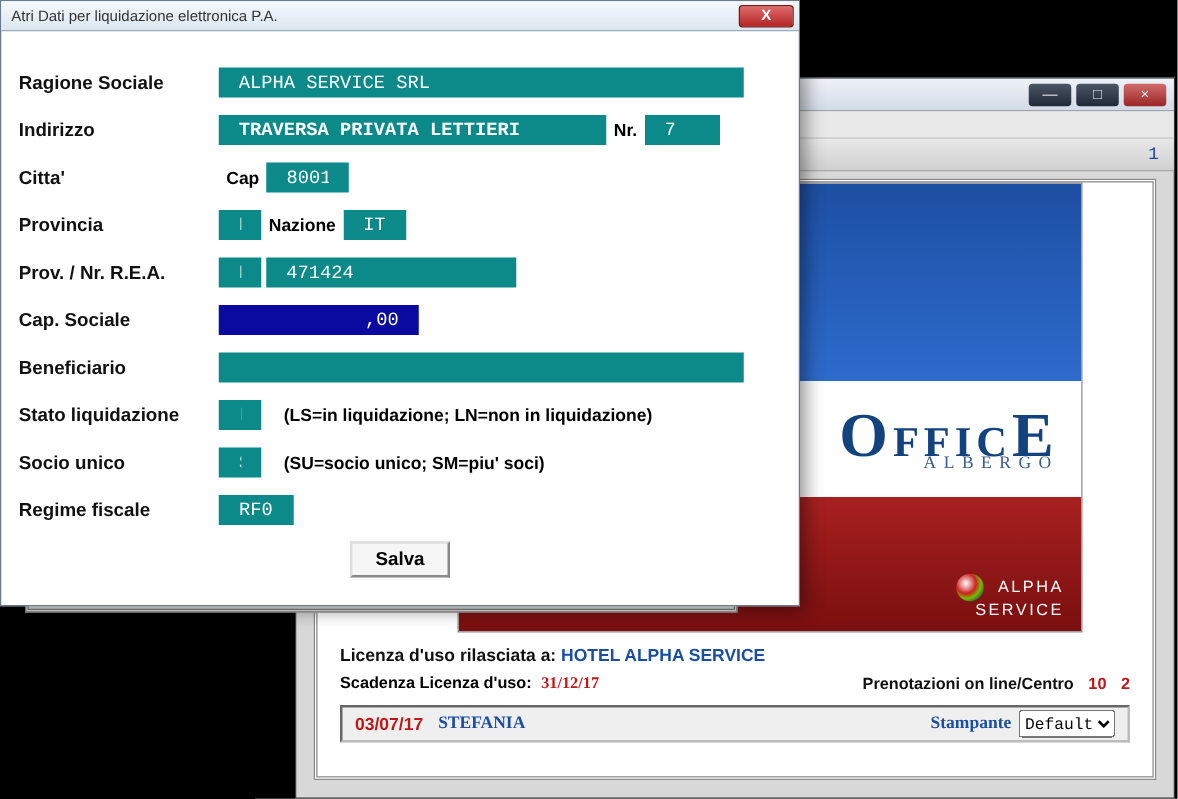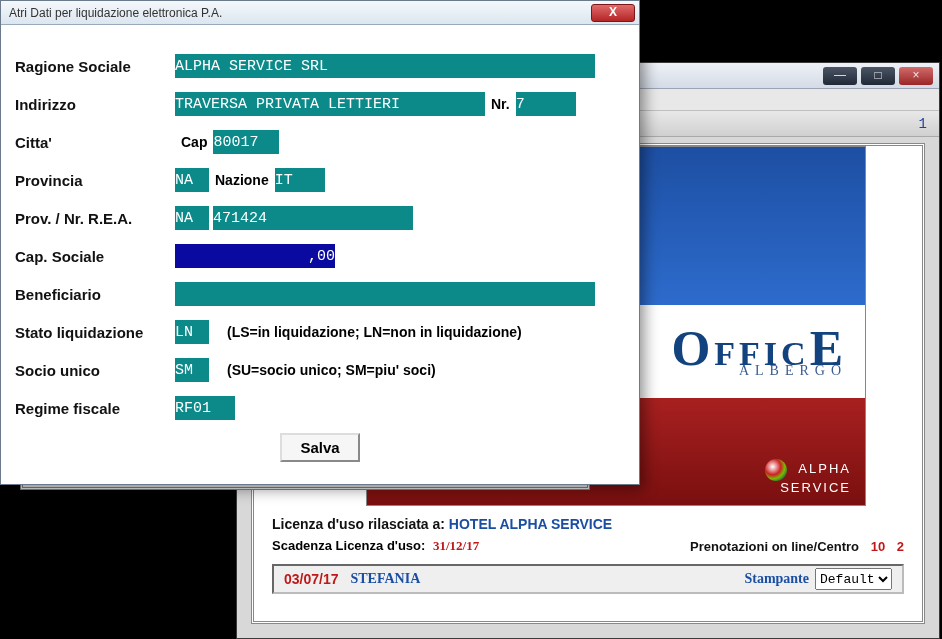--- a/index.html
+++ b/index.html
@@ -235,21 +235,21 @@
     font-size: 15px;
     font-weight: bold;
     color: #111;
   }
   .field {
     background: #0c8a8a;
     color: #fff;
     font-family: "Courier New", monospace;
     font-size: 15px;
     border: none;
-    padding: 3px 0;
+    padding: 3px 16px;
     height: 24px;
   }
   .field-dark { background: #0a0aa0; color: #fff; text-align: right; }
   .sm-lbl { font-size: 14px; font-weight: bold; margin: 0 6px; }
   .help-txt { font-size: 14px; font-weight: bold; margin-left: 18px; }
 
   .salva-wrap { display: flex; justify-content: center; margin-top: 8px; }
   .salva-btn {
     font-size: 15px;
     font-weight: bold;
@@ -373,21 +373,21 @@
   </div>
   <div class="dlg-body">
 
     <div class="row">
       <div class="lbl">Ragione Sociale</div>
       <input class="field" style="width: 420px;" value="ALPHA SERVICE SRL">
     </div>
 
     <div class="row">
       <div class="lbl">Indirizzo</div>
-      <input class="field" style="width: 310px;" value="TRAVERSA PRIVATA LETTIERI">
+      <input class="field" style="width: 310px; font-weight: bold;" value="TRAVERSA PRIVATA LETTIERI">
       <span class="sm-lbl">Nr.</span>
       <input class="field" style="width: 60px;" value="7">
     </div>
 
     <div class="row">
       <div class="lbl">Citta'</div>
       <span class="sm-lbl">Cap</span>
       <input class="field" style="width: 66px;" value="80017">
     </div>
 

